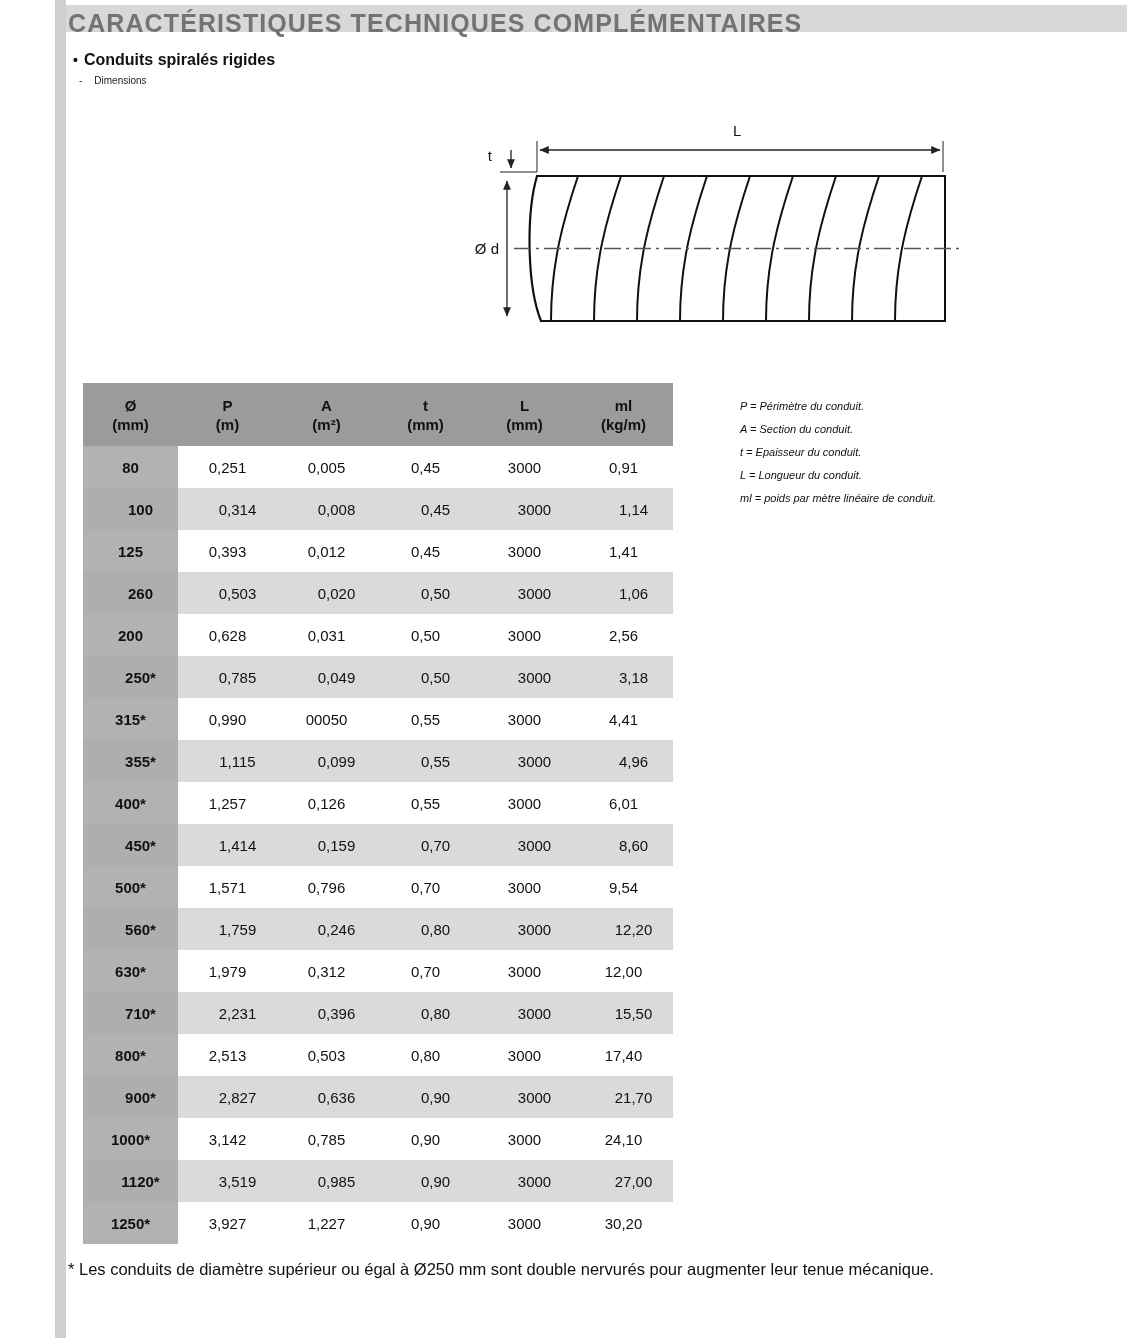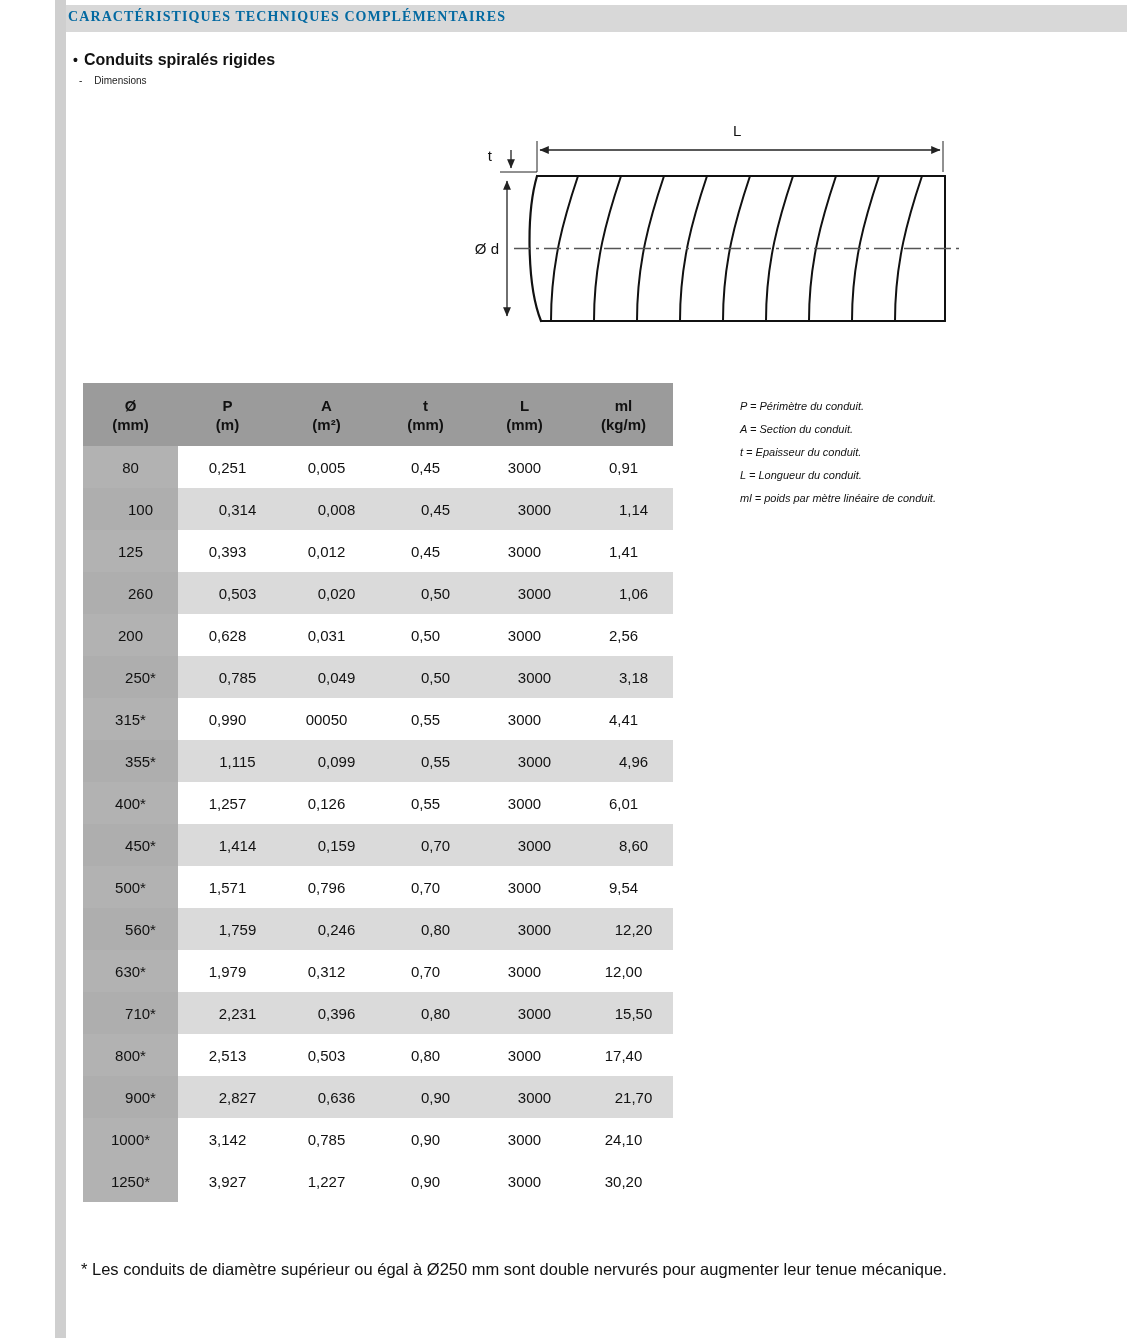--- a/index.html
+++ b/index.html
@@ -19,25 +19,24 @@
   }
 
   .banner {
     position: absolute; left: 66px; top: 5px;
     width: 1061px; height: 27px;
     background: #d8d8d8;
   }
 
   .page-title {
     position: absolute; left: 68px; top: 9px;
-    font-size: 14px; font-weight: bold;
+    font-size: 25px; font-weight: bold;
     letter-spacing: 1.1px;
-    color: #0369a1;
+    color: #737373;
     white-space: nowrap;
-    font-family: Liberation Serif, serif;
   }
 
   .bullet-line {
     position: absolute; left: 73px; top: 51px;
     font-size: 16px; font-weight: bold;
     color: #111;
   }
   .bullet-line .bullet { margin-right: 6px; font-size: 14px; }
 
   .dash-line {
@@ -57,33 +56,33 @@
   }
   table.dim th {
     background: #9b9b9b; height: 63px;
     font-weight: bold; text-align: center; vertical-align: middle;
     line-height: 19px; padding: 0;
   }
   table.dim td {
     height: 42px; text-align: center; vertical-align: middle;
     padding: 0; background: #ffffff;
   }
-  table.dim td.first { background: #b2b2b2; font-weight: normal; }
+  table.dim td.first { background: #b2b2b2; font-weight: bold; }
   table.dim tr.alt td { background: #dadada; padding-left: 20px; }
   table.dim tr.alt td.first { background: #aeaeae; }
 
   ul.legend {
     position: absolute; left: 740px; top: 395px;
     list-style: none; margin: 0; padding: 0;
     font-style: italic; font-size: 11px; line-height: 23px;
     color: #111;
   }
 
   .footnote {
-    position: absolute; left: 81px; top: 1260px;
+    position: absolute; left: 68px; top: 1260px;
     width: 1035px; font-size: 16.5px; color: #111;
   }
 </style>
 </head>
 <body>
 
 <div class="left-strip"></div>
 <div class="banner"></div>
 <div class="page-title">CARACTÉRISTIQUES TECHNIQUES COMPLÉMENTAIRES</div>
 
@@ -307,20 +306,28 @@
         <td>21,70</td>
       </tr>
       <tr>
         <td class="first">1000*</td>
         <td>3,142</td>
         <td>0,785</td>
         <td>0,90</td>
         <td>3000</td>
         <td>24,10</td>
       </tr>
+      <tr class="alt">
+        <td class="first">1120*</td>
+        <td>3,519</td>
+        <td>0,985</td>
+        <td>0,90</td>
+        <td>3000</td>
+        <td>27,00</td>
+      </tr>
       <tr>
         <td class="first">1250*</td>
         <td>3,927</td>
         <td>1,227</td>
         <td>0,90</td>
         <td>3000</td>
         <td>30,20</td>
       </tr>
     </tbody>
 </table>

